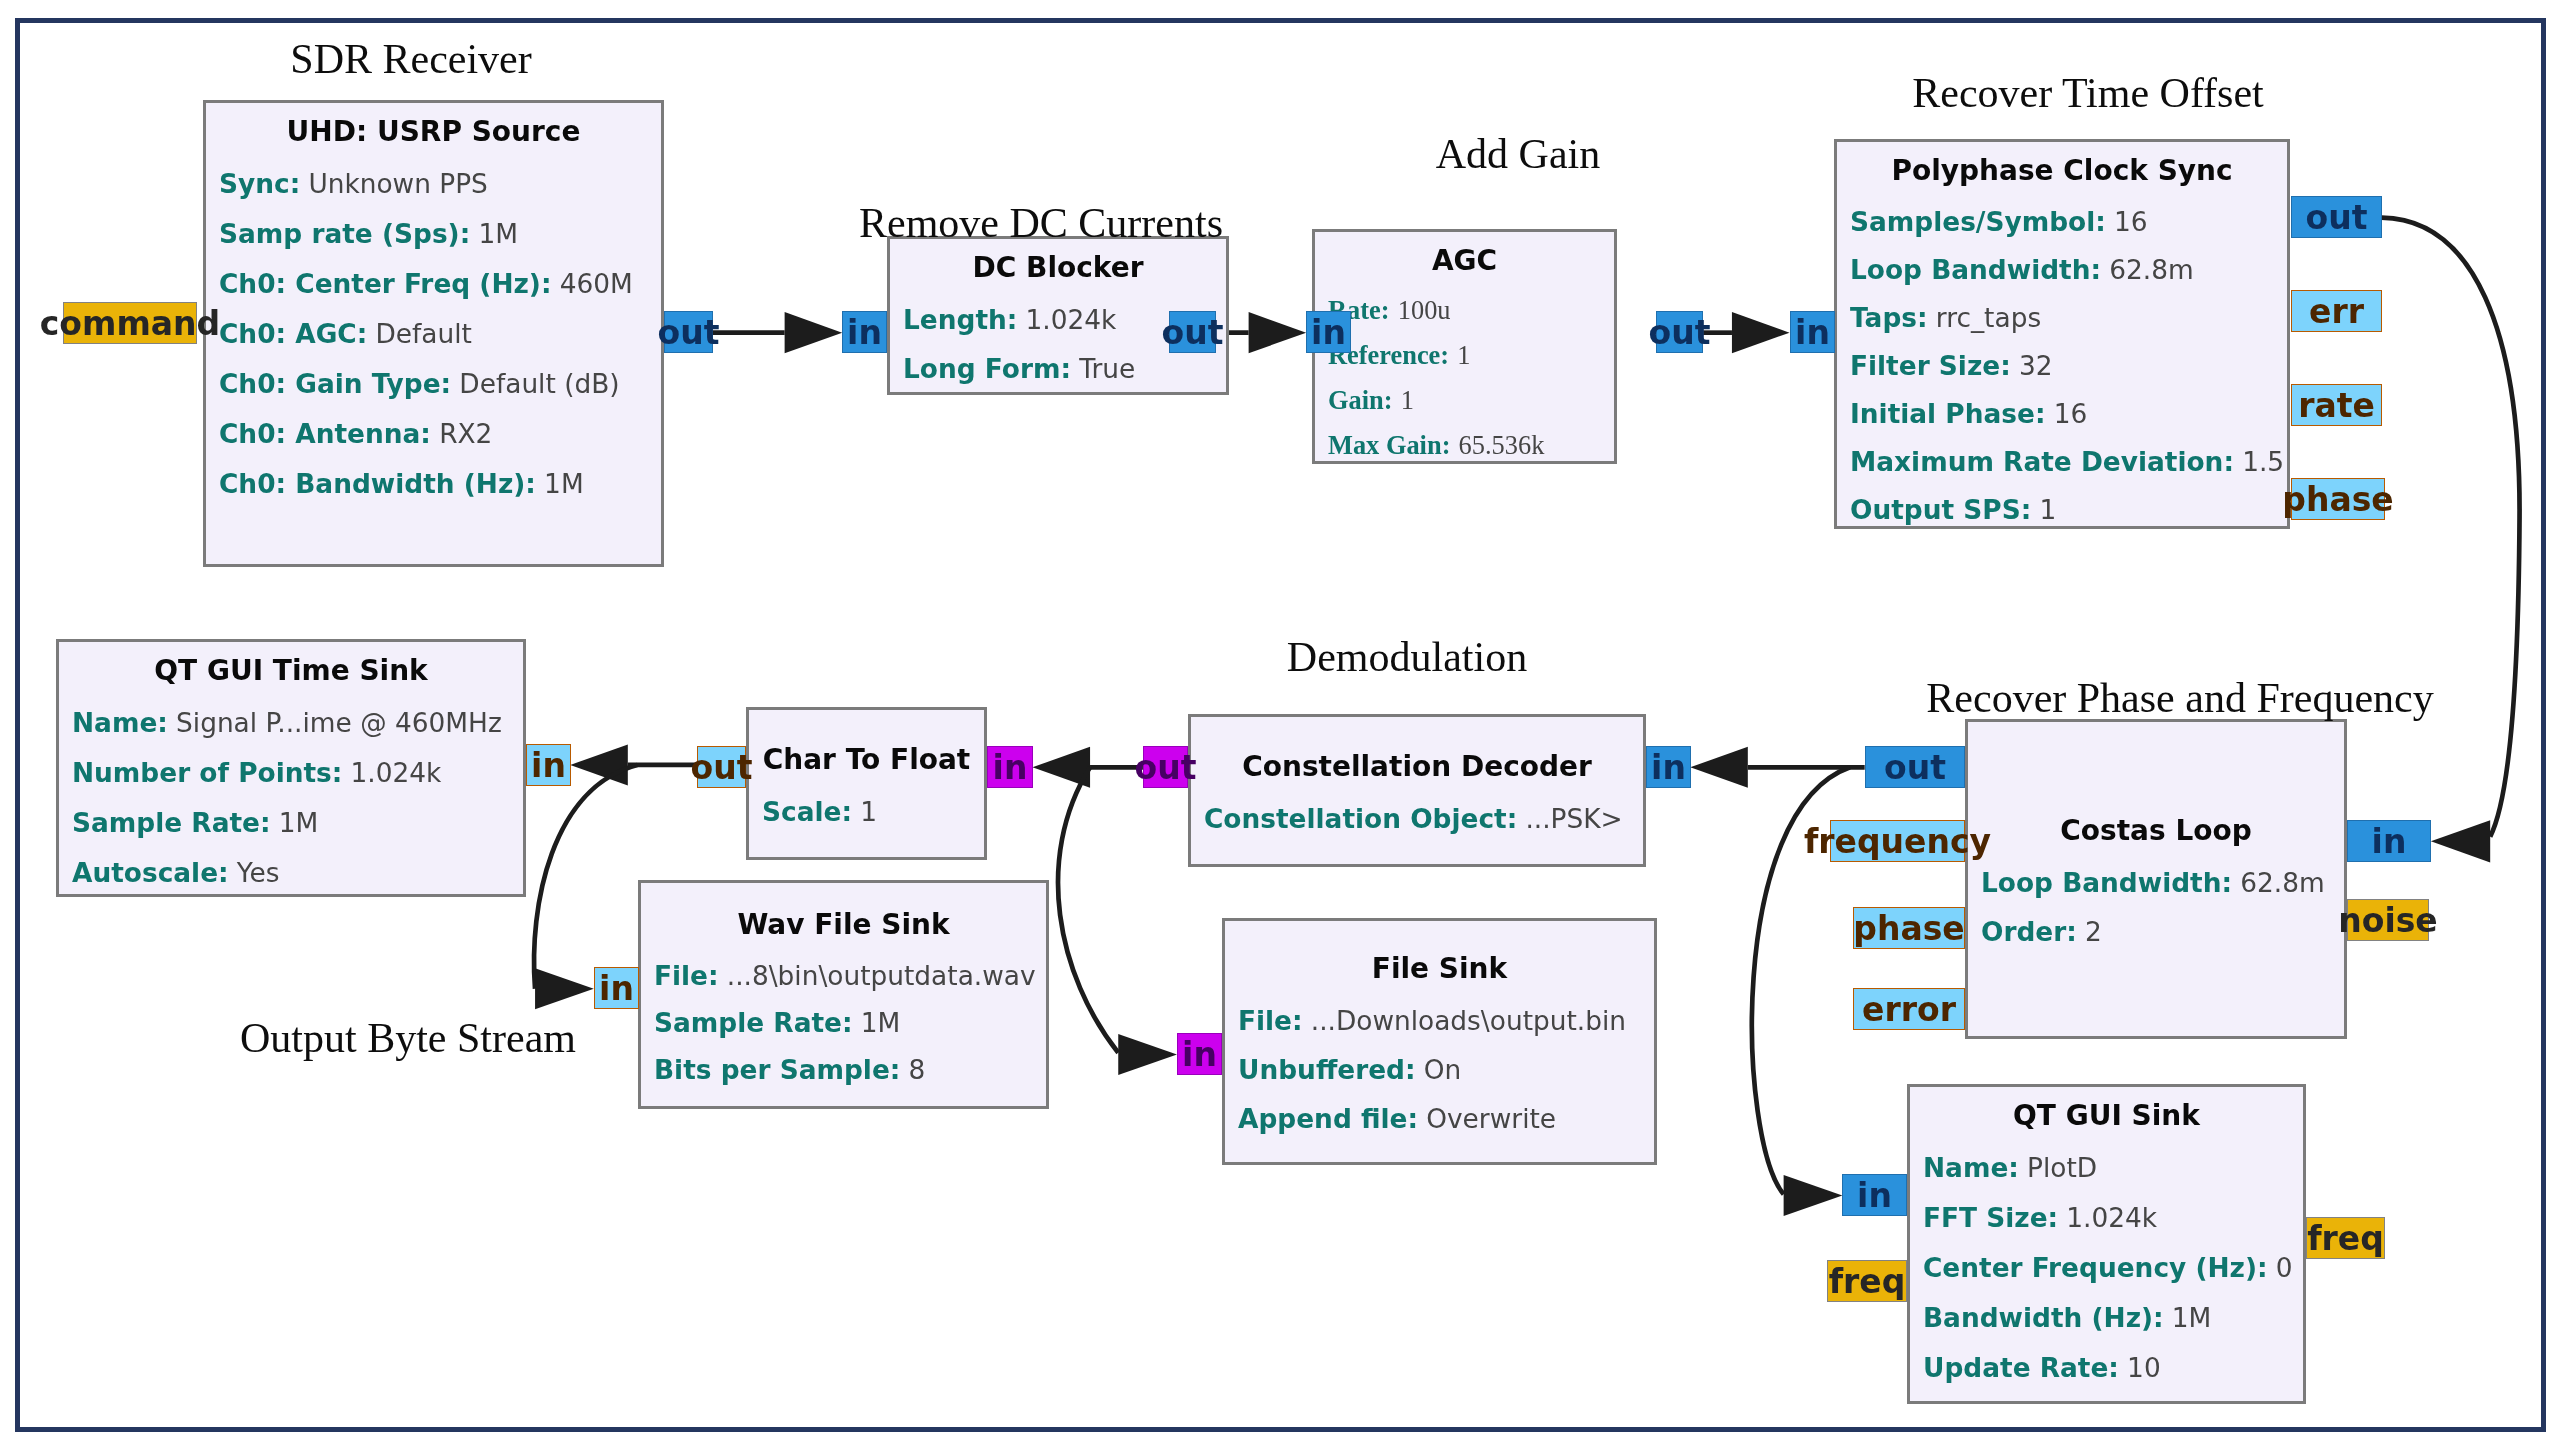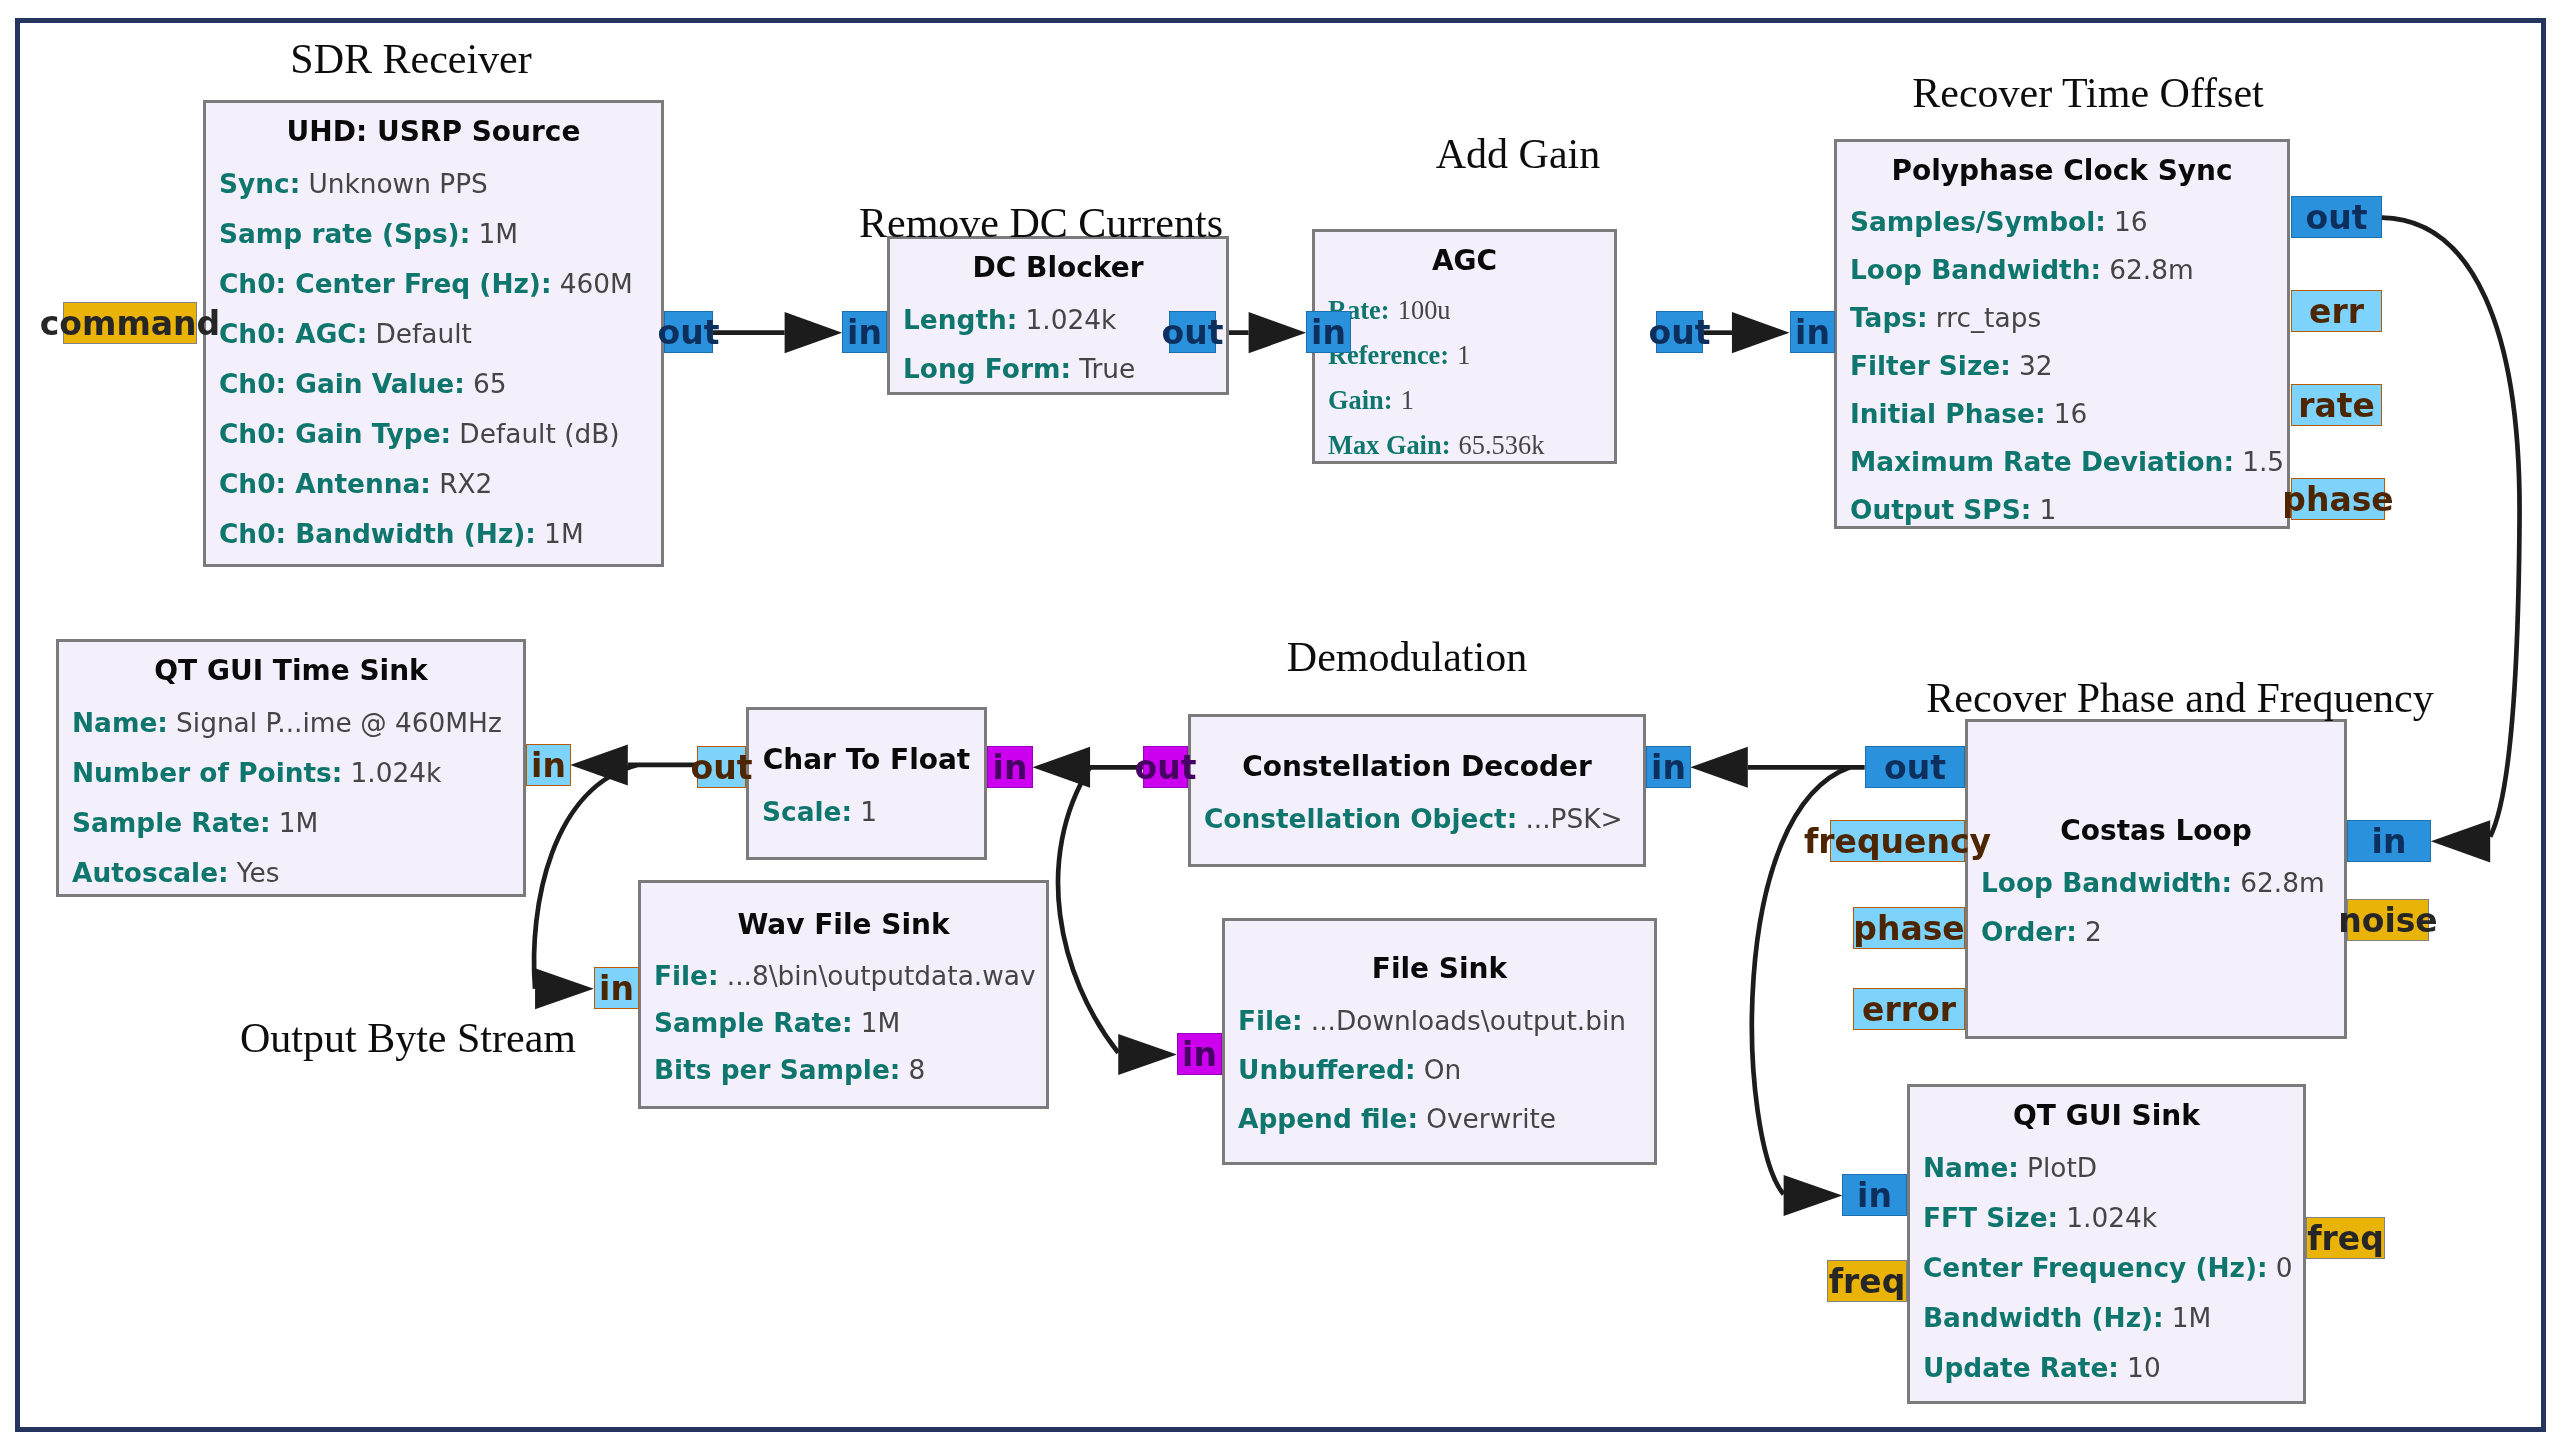--- a/index.html
+++ b/index.html
@@ -68,21 +68,20 @@
   <div class="slabel" style="left:1407px;top:633px">Demodulation</div>
   <div class="slabel" style="left:2180px;top:674px">Recover Phase and Frequency</div>
   <div class="slabel" style="left:408px;top:1014px">Output Byte Stream</div>
 
   <div class="block usrp" style="left:203px;top:100px;width:461px;height:467px">
     <div class="btitle">UHD: USRP Source</div>
     <div class="brow"><b class="plabel">Sync:</b><span class="pval">Unknown PPS</span></div>
     <div class="brow"><b class="plabel">Samp rate (Sps):</b><span class="pval">1M</span></div>
     <div class="brow"><b class="plabel">Ch0: Center Freq (Hz):</b><span class="pval">460M</span></div>
     <div class="brow"><b class="plabel">Ch0: AGC:</b><span class="pval">Default</span></div>
-    <div class="brow"><b class="plabel">Ch0: Gain Value:</b><span class="pval">65</span></div>
     <div class="brow"><b class="plabel">Ch0: Gain Type:</b><span class="pval">Default (dB)</span></div>
     <div class="brow"><b class="plabel">Ch0: Antenna:</b><span class="pval">RX2</span></div>
     <div class="brow"><b class="plabel">Ch0: Bandwidth (Hz):</b><span class="pval">1M</span></div>
   </div>
 
   <div class="block" style="left:887px;top:236px;width:342px;height:159px">
     <div class="btitle">DC Blocker</div>
     <div class="brow"><b class="plabel">Length:</b><span class="pval">1.024k</span></div>
     <div class="brow"><b class="plabel">Long Form:</b><span class="pval">True</span></div>
   </div>

